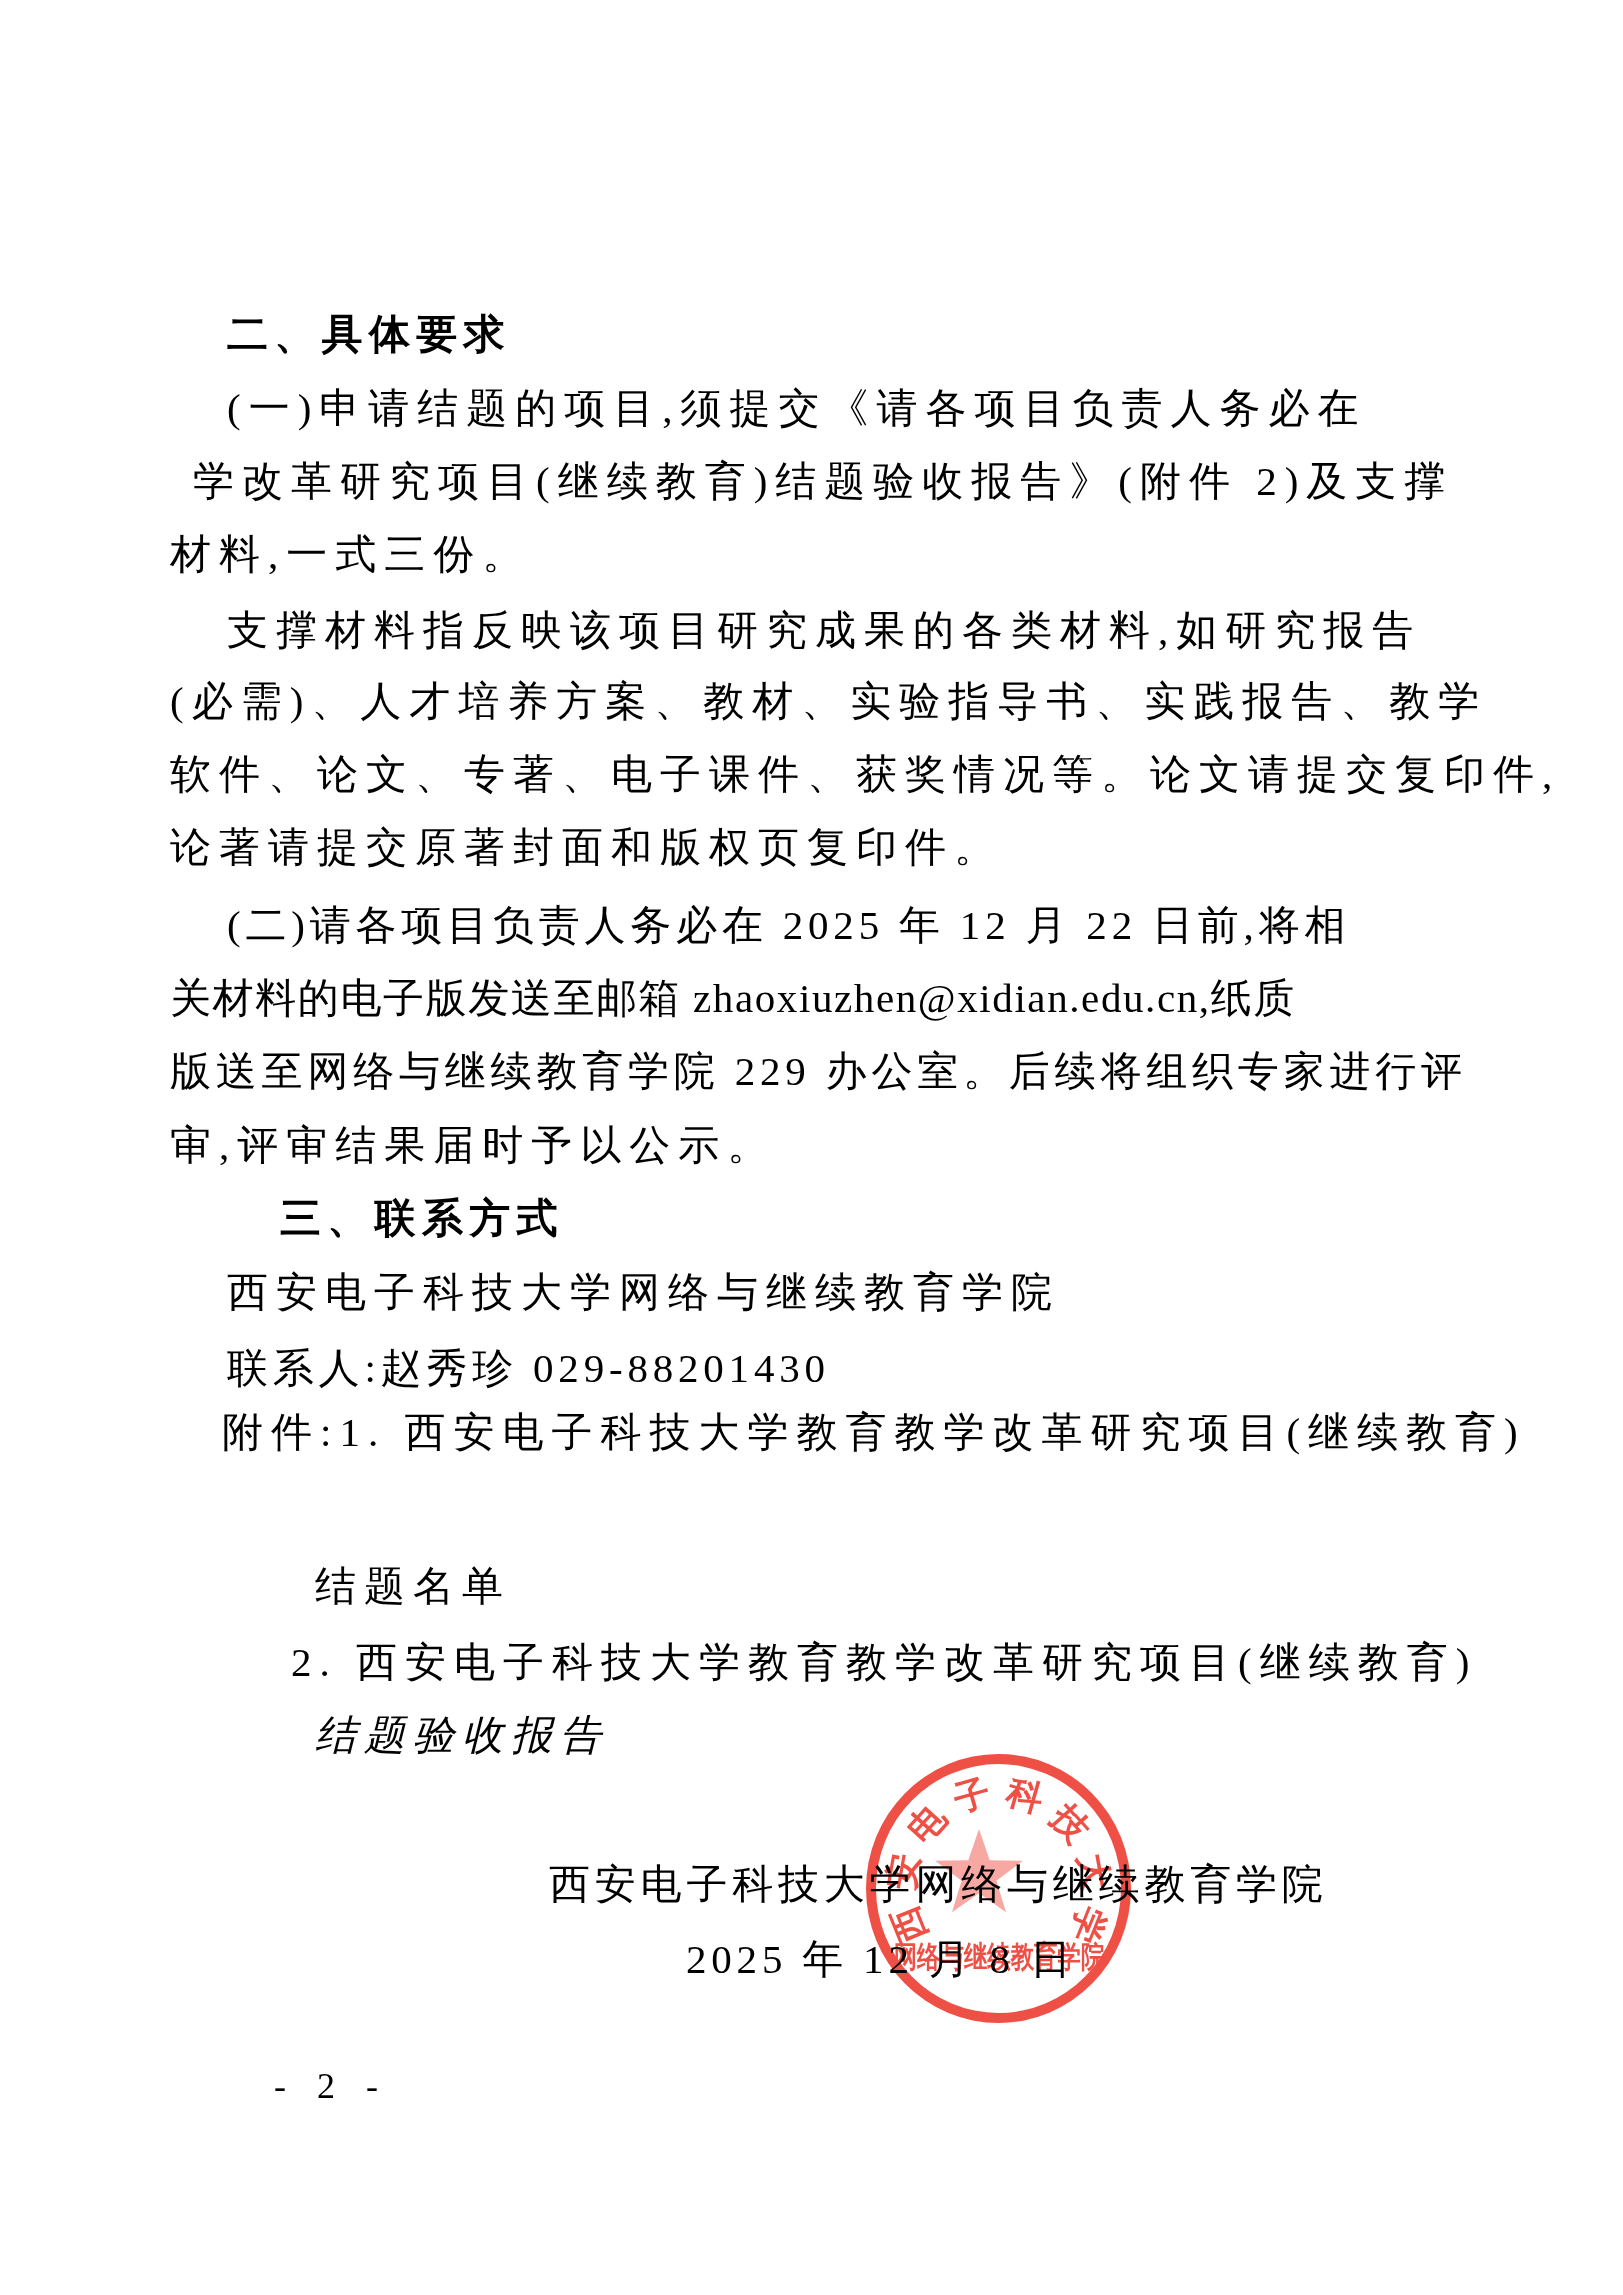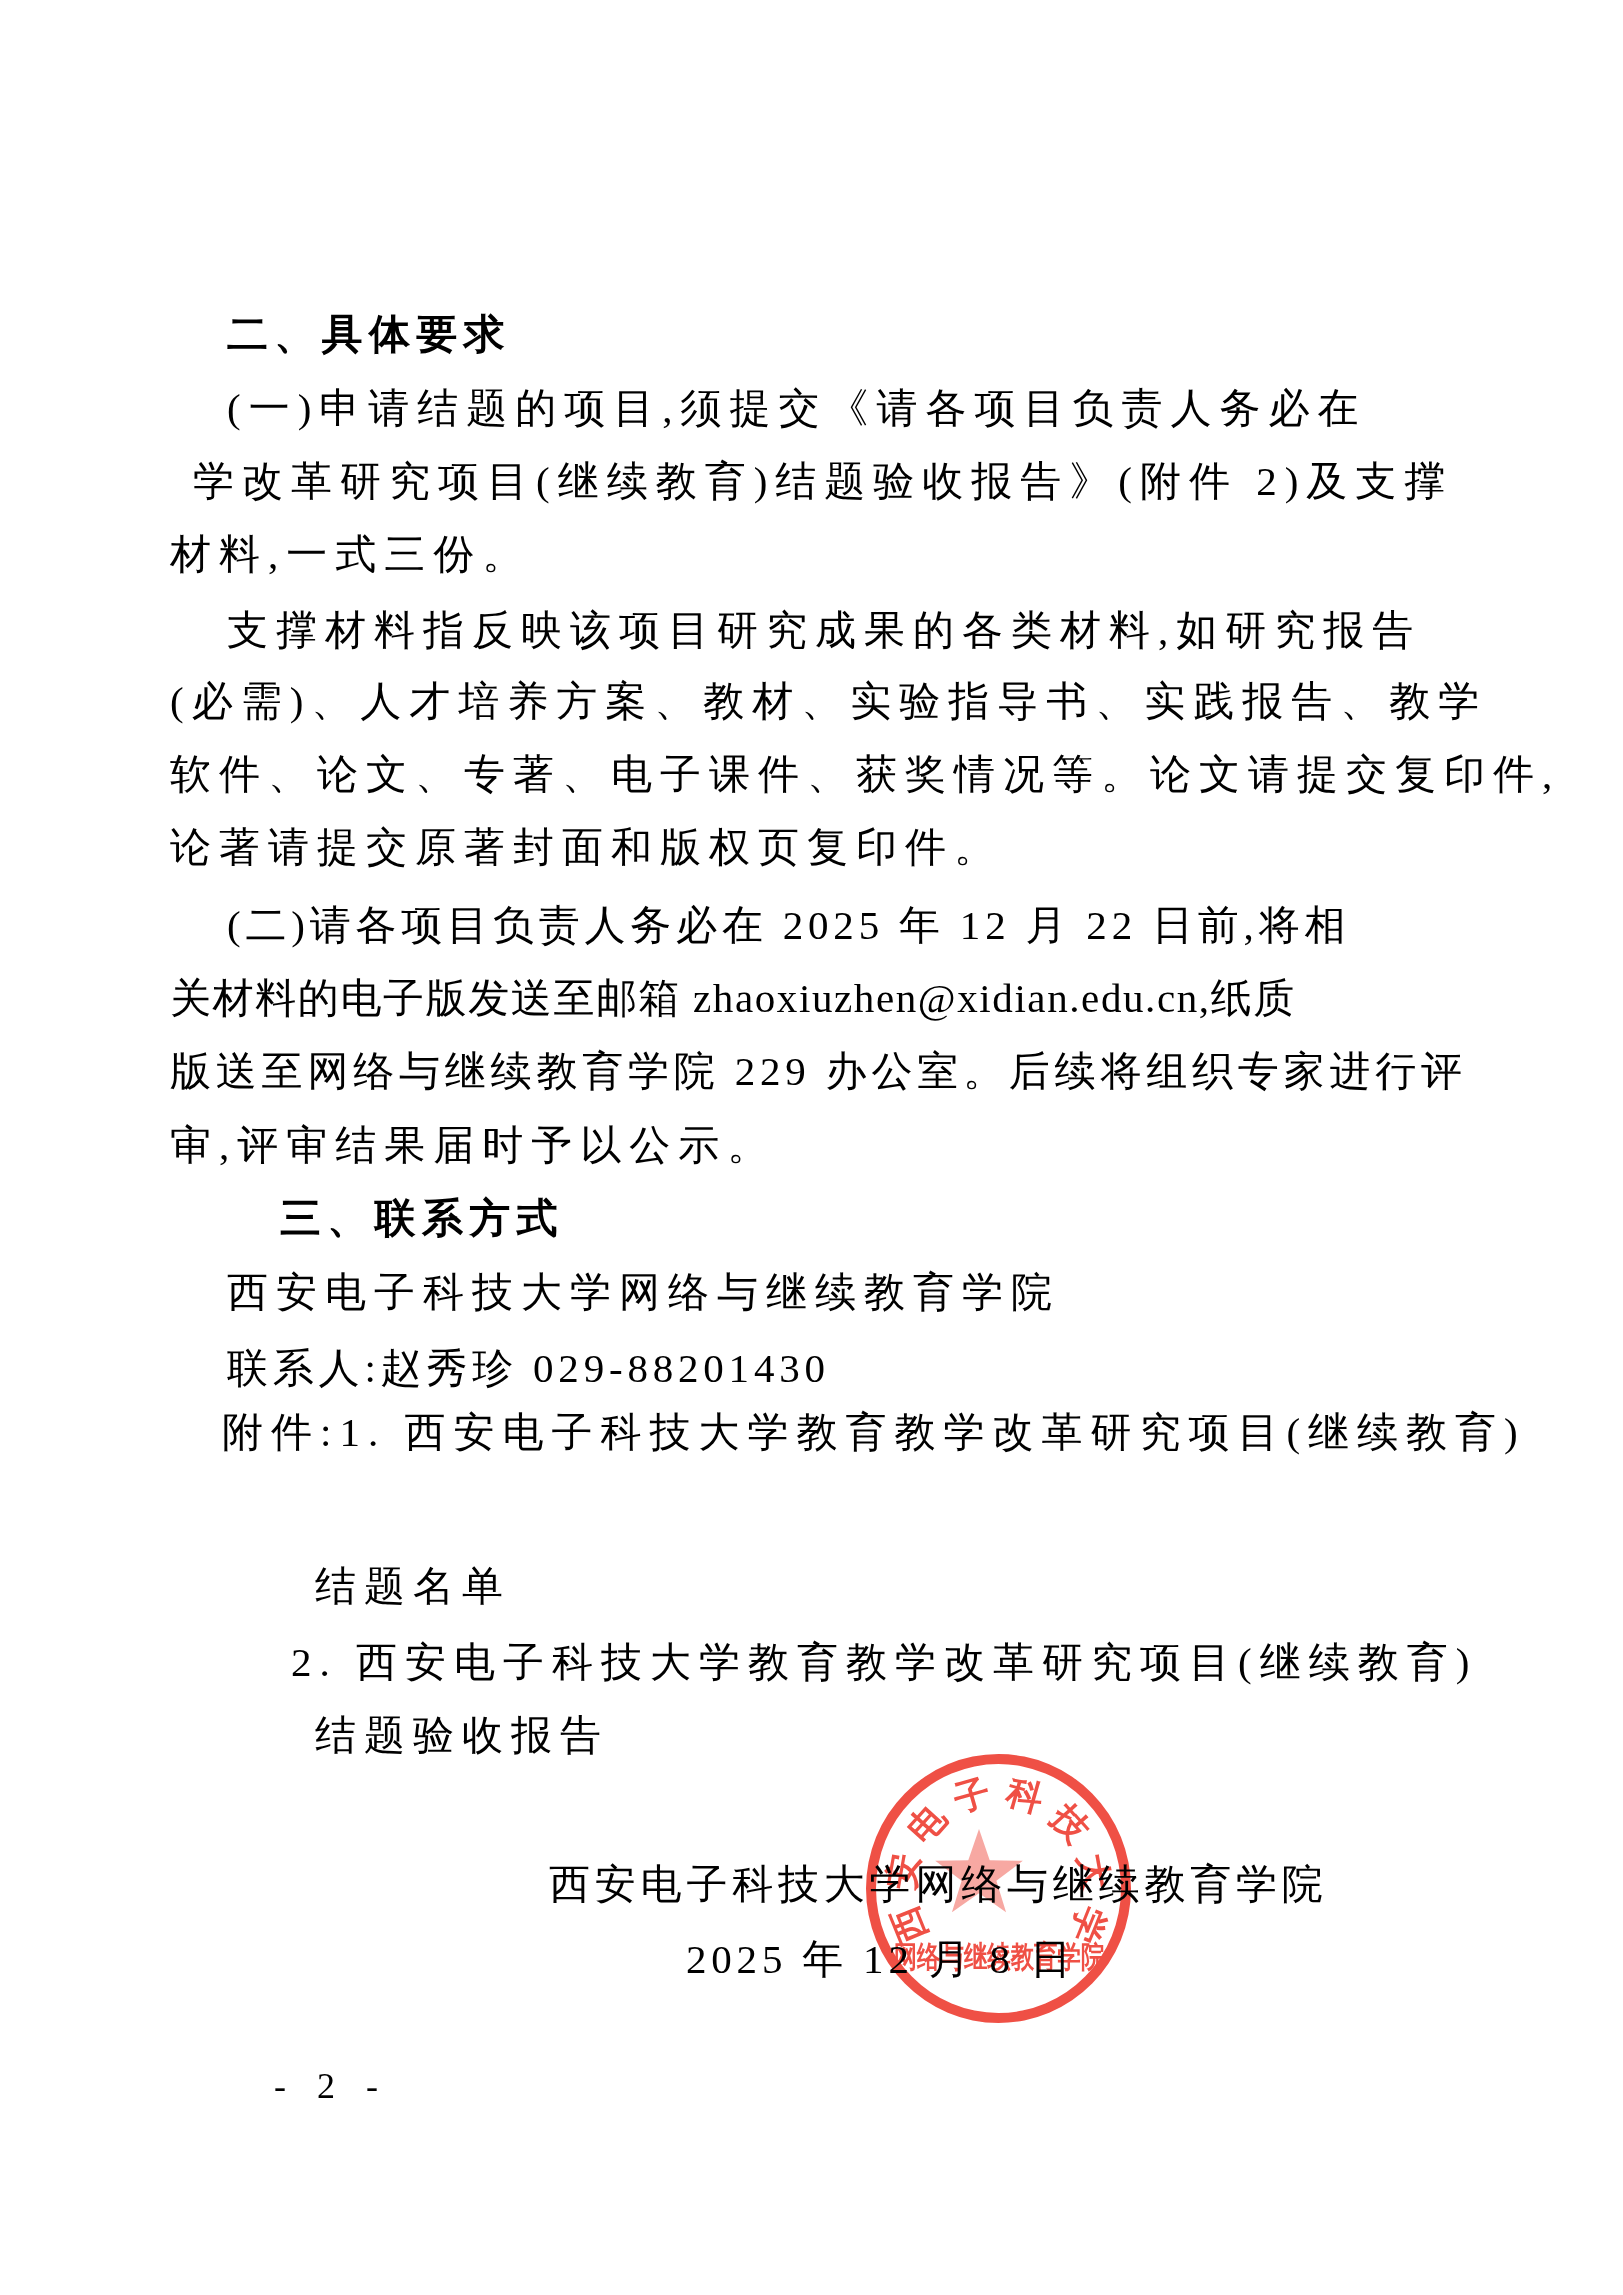--- a/index.html
+++ b/index.html
@@ -109,21 +109,21 @@
   <div class="line semi" style="left:170px; top:1050px;">版送至网络与继续教育学院 229 办公室。后续将组织专家进行评</div>
   <div class="line" style="left:170px; top:1124px;text-align:center;">审,评审结果届时予以公示。</div>
 
   <div class="line h" style="left:244px; top:1197px;margin-left:36px;">三、联系方式</div>
   <div class="line" style="left:227px; top:1271px;">西安电子科技大学网络与继续教育学院</div>
   <div class="line semi" style="left:227px; top:1347px;">联系人:赵秀珍  029-88201430</div>
 
   <div class="line" style="left:222px; top:1411px;">附件:1. 西安电子科技大学教育教学改革研究项目(继续教育)</div>
   <div class="line" style="left:315px; top:1565px;">结题名单</div>
   <div class="line" style="left:291px; top:1641px;">2. 西安电子科技大学教育教学改革研究项目(继续教育)</div>
-  <div class="line" style="left:315px; top:1714px;">结题验收报告</div>
+  <div class="line" style="left:315px; top:1714px;font-style:italic;">结题验收报告</div>
 
   <div class="line semi" style="left:549px; top:1863px;">西安电子科技大学网络与继续教育学院</div>
   <div class="line semi" style="left:686px; top:1938px;">2025 年 12 月 8 日</div>
 
   <div class="pagenum" style="left:274px; top:2065px;">- 2 -</div>
 
 </div>
 
 
 </body></html>

